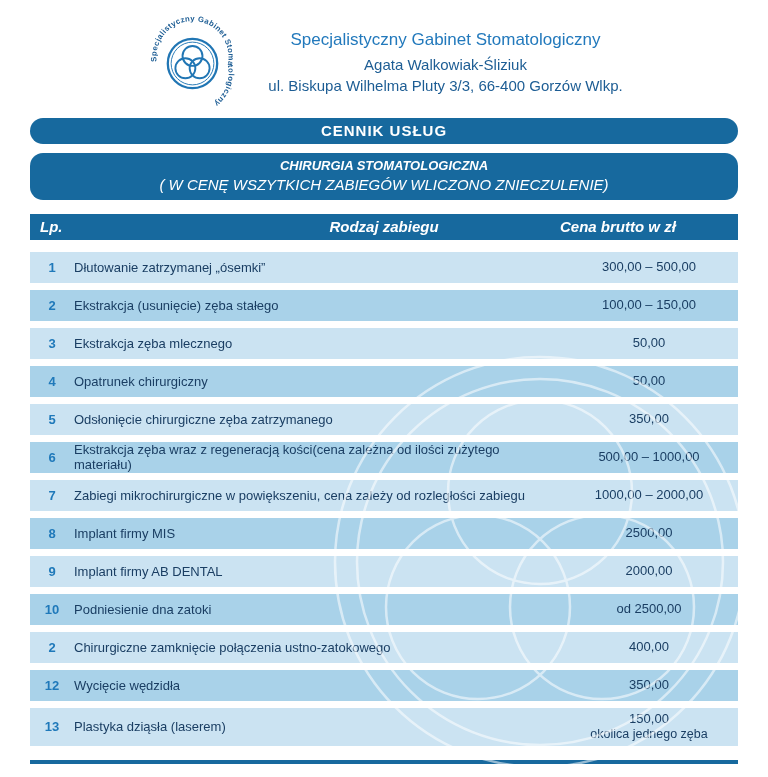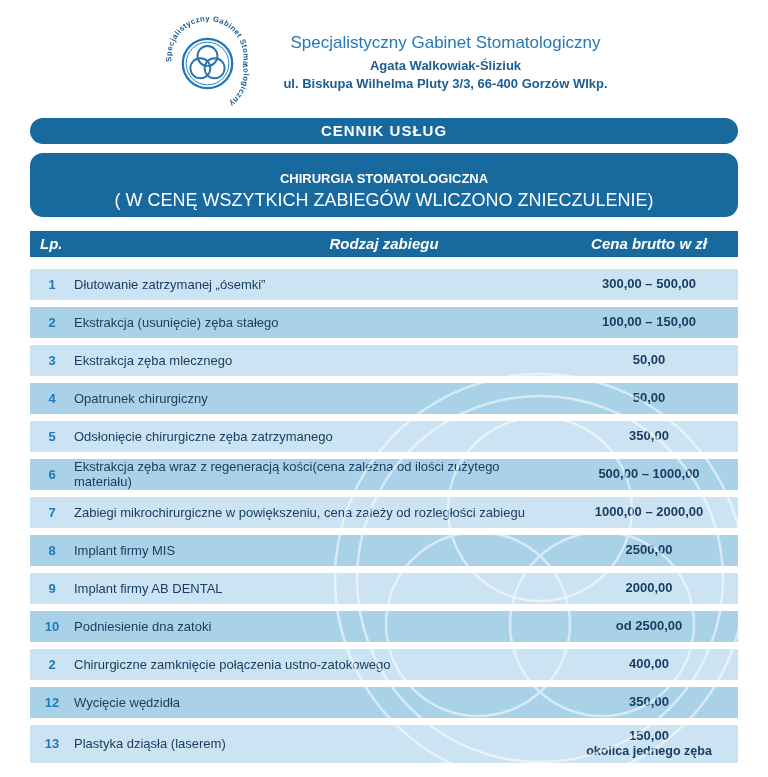--- a/index.html
+++ b/index.html
@@ -16,46 +16,46 @@
   body{background:#888;font-family:"Liberation Sans","DejaVu Sans",sans-serif;}
   .page{
     width:768px;height:777px;background:var(--page-bg);
     margin:0 auto;padding:14px 30px 0 30px;overflow:hidden;position:relative;
   }
   
   .header{display:flex;justify-content:center;align-items:center;gap:28px;height:98px;margin-bottom:6px;}
   .logo{width:95px;height:95px;flex:0 0 auto;}
   .header-text{text-align:center;color:var(--info-blue);}
   .clinic-name{font-size:17px;color:var(--brand-blue);margin-bottom:4px;}
-  .doctor,.address{font-size:13px;line-height:1.4;font-weight:bold;}
+  .doctor,.address{font-size:15px;line-height:1.4;}
   
   .banner{background:var(--banner-blue);color:#fff;text-align:center;border-radius:13px;}
   .title-banner{height:26px;line-height:26px;font-weight:bold;font-size:15px;letter-spacing:1px;margin-bottom:9px;}
-  .section-banner{padding:17px 0 5px 0;margin-bottom:14px;}
+  .section-banner{padding:4px 0 5px 0;margin-bottom:14px;font-style:italic;}
   .section-title{font-weight:bold;font-size:13px;line-height:1.35;}
-  .section-subtitle{font-size:18px;line-height:1.35;}
+  .section-subtitle{font-size:15px;line-height:1.35;}
   
   .table-header{
     background:var(--banner-blue);color:#fff;height:26px;
     display:flex;align-items:center;font-style:italic;font-weight:bold;font-size:15px;
     position:relative;margin-bottom:12px;
   }
   .col-lp-header{width:44px;padding-left:10px;}
   .col-name-header{position:absolute;left:0;right:0;text-align:center;font-style:italic;}
-  .col-price-header{margin-left:auto;width:178px;text-align:center;position:relative;}
+  .col-price-header{margin-left:auto;width:178px;position:relative;}
   .table-body{position:relative;}
   .row{
     display:flex;align-items:center;min-height:31px;margin-bottom:7px;
     font-size:13px;color:var(--row-text);position:relative;
   }
   .row-light{background:var(--row-light);}
   .row-dark{background:var(--row-dark);}
   .row .lp{width:44px;text-align:center;font-weight:bold;color:var(--num-blue);flex:0 0 auto;}
   .row .name{flex:1 1 auto;padding-right:6px;}
-  .row .price{width:178px;flex:0 0 auto;text-align:center;line-height:1.25;padding:3px 4px;font-weight:bold;}
+  .row .price{width:178px;flex:0 0 auto;text-align:center;line-height:1.25;padding:3px 4px;}
   .price .note{display:block;font-size:12.5px;}
   
   .watermark{position:absolute;left:0;top:55px;width:708px;height:520px;pointer-events:none;z-index:2;opacity:.55;}
   
   .bottom-rule{height:4px;background:var(--banner-blue);margin-top:14px;}
 </style>
 </head>
 <body>
 
 <div class="page">

